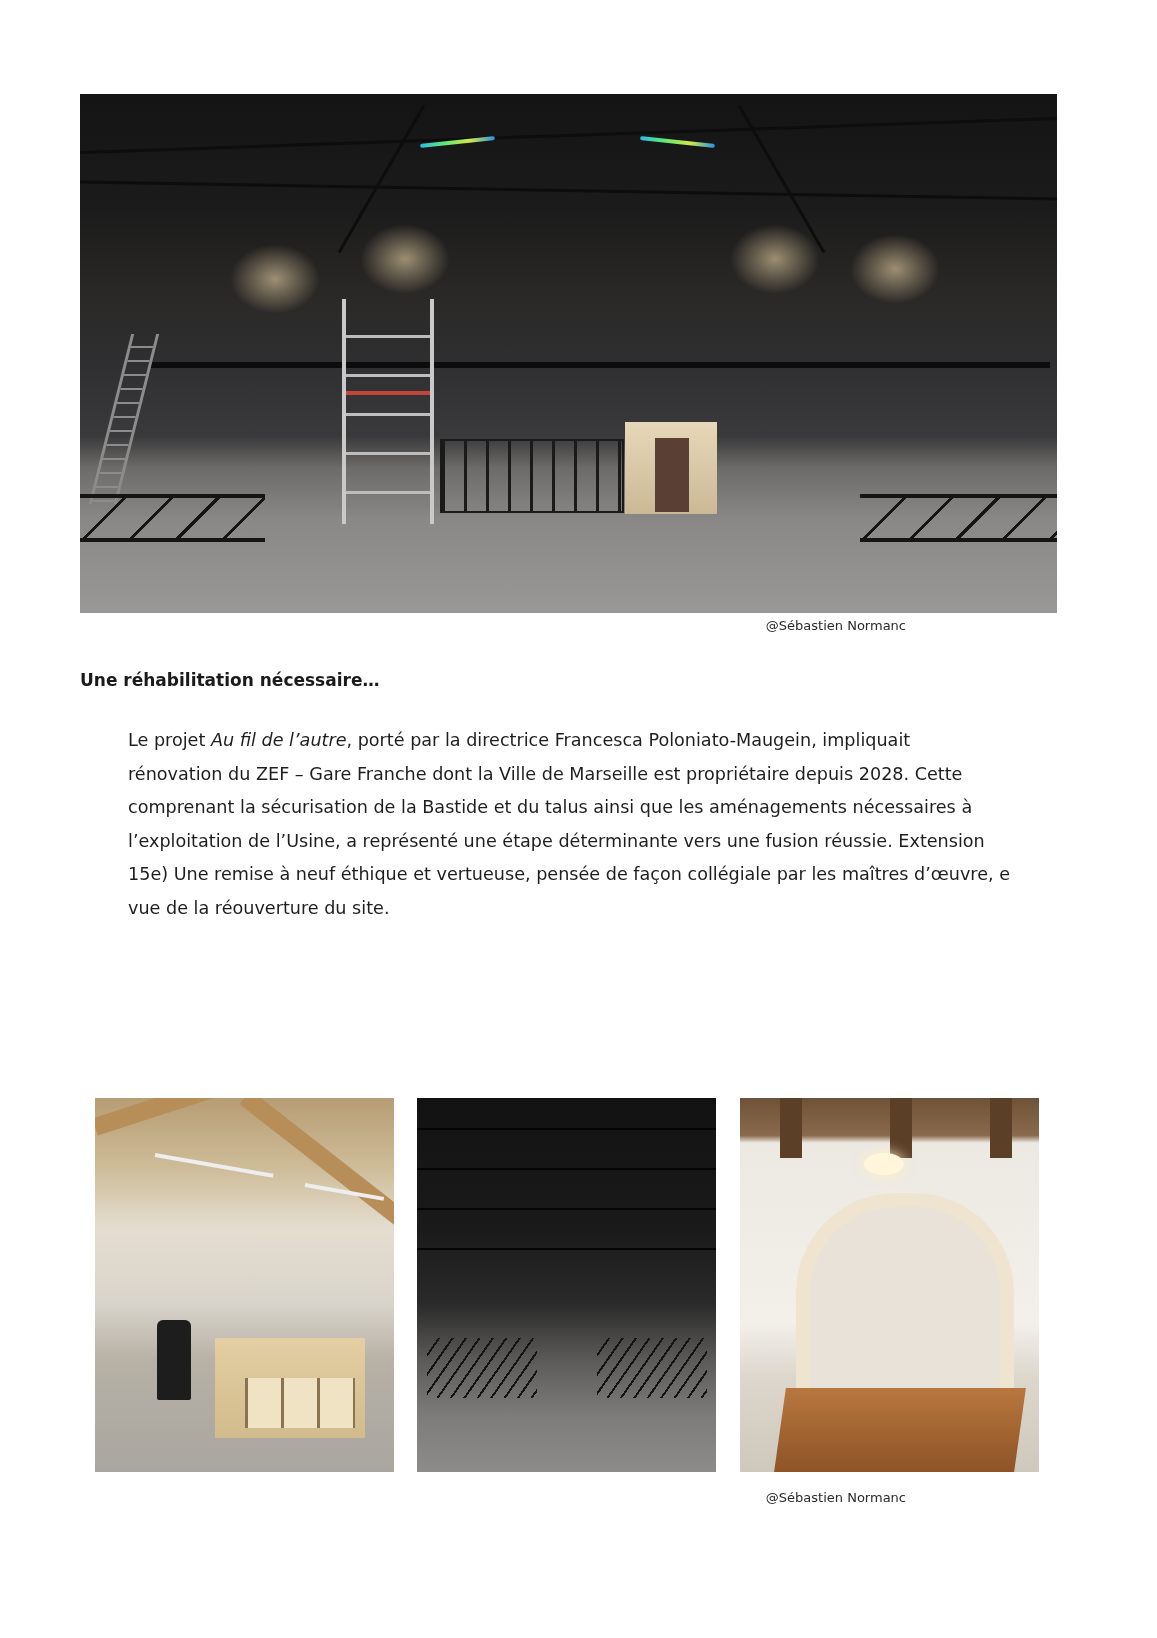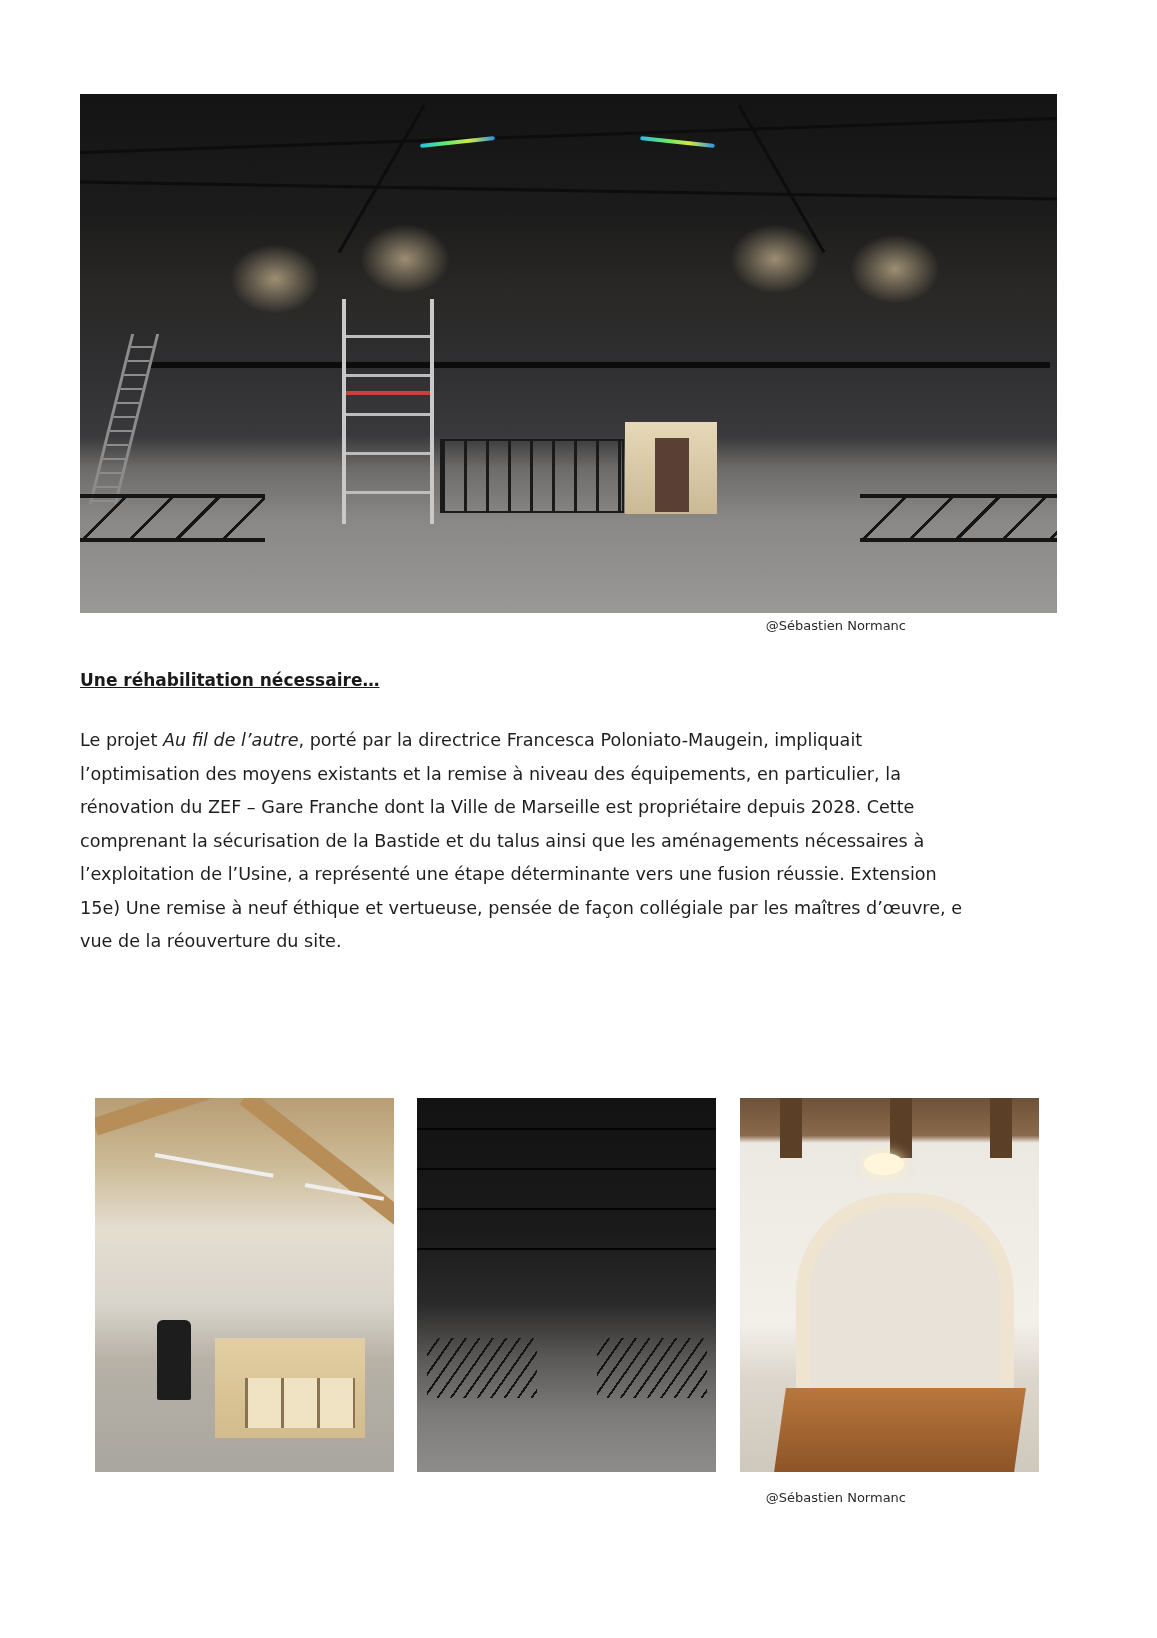--- a/index.html
+++ b/index.html
@@ -40,28 +40,28 @@
 
   
   .caption {
     position: absolute; right: 100px; font-size: 13px; color: #2a2a2a;
     white-space: nowrap; width: 200px; text-align: right; overflow: hidden;
   }
   .caption-1 { top: 618px; }
   .caption-2 { top: 1490px; }
 
   
-  .heading { position: absolute; left: 80px; top: 670px; font-size: 17px; font-weight: bold; color: #1a1a1a; text-decoration: underline; }
+  .heading { position: absolute; left: 80px; top: 670px; font-size: 17px; font-weight: bold; color: #1a1a1a; }
 
   
   .body-text {
     position: absolute; left: 80px; top: 724px; width: 977px; overflow: hidden;
     font-size: 17.6px; line-height: 33.5px; color: #1e1e1e;
   }
-  .body-text .line { display: block; white-space: nowrap; }
+  .body-text .line { display: block; white-space: nowrap; margin-left: 48px; }
   .body-text em { font-style: italic; }
 
   
   .photo { position: absolute; top: 1098px; width: 299px; height: 374px; overflow: hidden; }
   .photo-office { left: 95px;
     background: linear-gradient(180deg, #b79d74 0%, #cdbb97 18%, #e4ddd0 35%, #d9d4cb 55%, #b7b1a6 70%, #a9a6a0 100%); }
   .photo-office .desk { position: absolute; left: 120px; top: 240px; width: 150px; height: 100px;
     background: linear-gradient(180deg, #e3cfa3, #d2bb8c); }
   .photo-office .desk::after { content: ""; position: absolute; left: 30px; top: 40px; width: 110px; height: 50px;
     background: repeating-linear-gradient(90deg, #8a7350 0 3px, #f0e3c4 3px 36px); }
@@ -108,21 +108,20 @@
     <div class="cabin"></div>
     <div class="platform" style="left:0;top:400px;width:185px;"></div>
     <div class="platform" style="left:780px;top:400px;width:197px;"></div>
   </div>
   <div class="caption caption-1">@Sébastien Normanc</div>
 
   <div class="heading">Une réhabilitation nécessaire…</div>
 
   <div class="body-text">
     <span class="line"><span>Le projet </span><em>Au fil de l’autre</em><span>, porté par la directrice Francesca Poloniato-Maugein, impliquait</span></span>
-    <span class="line">l’optimisation des moyens existants et la remise à niveau des équipements, en particulier, la</span>
     <span class="line">rénovation du ZEF – Gare Franche dont la Ville de Marseille est propriétaire depuis 2028. Cette</span>
     <span class="line">comprenant la sécurisation de la Bastide et du talus ainsi que les aménagements nécessaires à</span>
     <span class="line">l’exploitation de l’Usine, a représenté une étape déterminante vers une fusion réussie. Extension</span>
     <span class="line">15e) Une remise à neuf éthique et vertueuse, pensée de façon collégiale par les maîtres d’œuvre, e</span>
     <span class="line">vue de la réouverture du site.</span>
   </div>
 
   <div class="photo photo-office" title="Bureaux en bois clair sous charpente apparente">
     <div class="beam-wood" style="left:0;top:20px;width:240px;transform:rotate(-18deg);"></div>
     <div class="beam-wood" style="left:150px;top:-10px;width:200px;transform:rotate(38deg);"></div>

